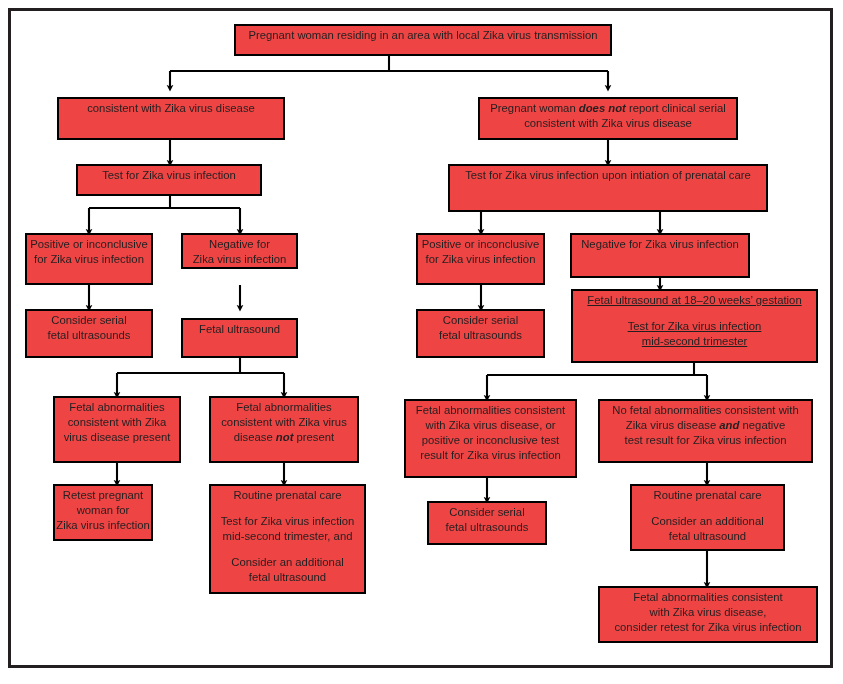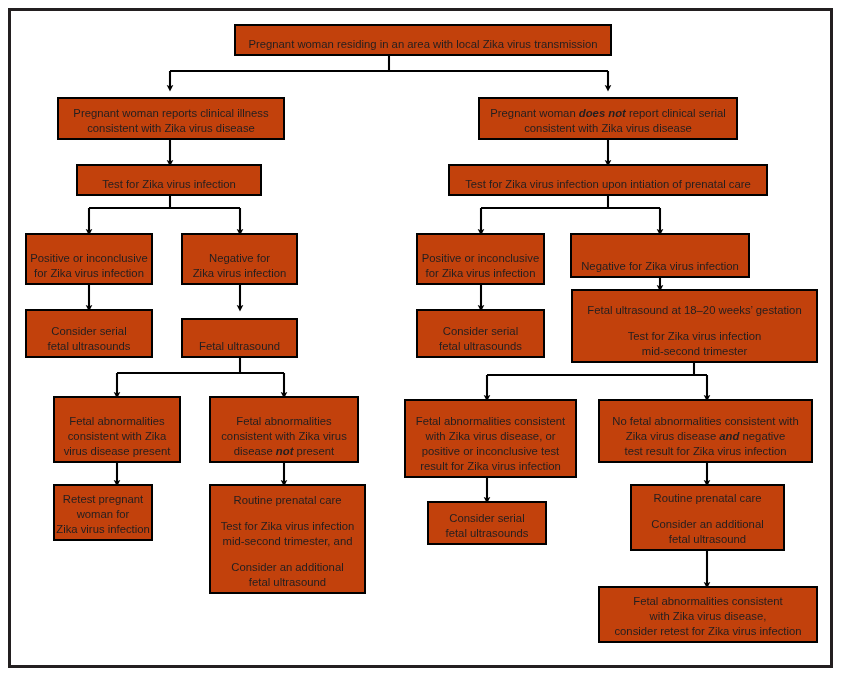--- a/index.html
+++ b/index.html
@@ -29,25 +29,25 @@
     left: 0;
     top: 0;
     width: 843px;
     height: 684px;
     pointer-events: none;
   }
   .node {
     position: absolute;
     box-sizing: border-box;
     border: 2px solid #000000;
-    background: #c2410c;
+    background: #ef4444;
     display: flex;
     flex-direction: column;
     align-items: center;
-    justify-content: flex-end;
+    justify-content: flex-start;
     text-align: center;
     color: #231f20;
     font-size: 11.3px;
     line-height: 1.32;
     padding: 2px 5px;
   }
   .node .ln { display: block; white-space: nowrap; }
   .node .para { display: block; }
   .node .para + .para { margin-top: 11px; }
   .node b { font-weight: bold; font-style: italic; }
@@ -114,34 +114,33 @@
 
       <path d="M707,551 L707,585" marker-end="url(#arrow)"></path>
     </g>
   </svg>
 
   <div class="node" style="left:234px; top:24px; width:378px; height:32px;">
     <span class="ln">Pregnant woman residing in an area with local Zika virus transmission</span>
   </div>
 
   <div class="node" style="left:57px; top:97px; width:228px; height:43px;">
-    <span class="ln">Pregnant woman reports clinical illness</span>
     <span class="ln">consistent with Zika virus disease</span>
   </div>
 
   <div class="node" style="left:76px; top:164px; width:186px; height:32px;">
     <span class="ln">Test for Zika virus infection</span>
   </div>
 
   <div class="node" style="left:25px; top:233px; width:128px; height:52px;">
     <span class="ln">Positive or inconclusive</span>
     <span class="ln">for Zika virus infection</span>
   </div>
 
-  <div class="node" style="left:181px; top:233px; width:117px; height:52px;">
+  <div class="node" style="left:181px; top:233px; width:117px; height:36px;">
     <span class="ln">Negative for</span>
     <span class="ln">Zika virus infection</span>
   </div>
 
   <div class="node" style="left:25px; top:309px; width:128px; height:49px;">
     <span class="ln">Consider serial</span>
     <span class="ln">fetal ultrasounds</span>
   </div>
 
   <div class="node" style="left:181px; top:318px; width:117px; height:40px;">
@@ -178,39 +177,39 @@
       <span class="ln">Consider an additional</span>
       <span class="ln">fetal ultrasound</span>
     </span>
   </div>
 
   <div class="node" style="left:478px; top:97px; width:260px; height:43px;">
     <span class="ln"><span>Pregnant woman </span><b>does not</b><span> report clinical serial</span></span>
     <span class="ln">consistent with Zika virus disease</span>
   </div>
 
-  <div class="node" style="left:448px; top:164px; width:320px; height:32px;">
+  <div class="node" style="left:448px; top:164px; width:320px; height:48px;">
     <span class="ln">Test for Zika virus infection upon intiation of prenatal care</span>
   </div>
 
   <div class="node" style="left:416px; top:233px; width:129px; height:52px;">
     <span class="ln">Positive or inconclusive</span>
     <span class="ln">for Zika virus infection</span>
   </div>
 
   <div class="node" style="left:570px; top:233px; width:180px; height:45px;">
     <span class="ln">Negative for Zika virus infection</span>
   </div>
 
   <div class="node" style="left:416px; top:309px; width:129px; height:49px;">
     <span class="ln">Consider serial</span>
     <span class="ln">fetal ultrasounds</span>
   </div>
 
-  <div class="node" style="left:571px; top:289px; width:247px; height:74px;">
+  <div class="node" style="left:571px; top:289px; width:247px; height:74px;text-decoration:underline;">
     <span class="para">
       <span class="ln">Fetal ultrasound at 18–20 weeks’ gestation</span>
     </span>
     <span class="para">
       <span class="ln">Test for Zika virus infection</span>
       <span class="ln">mid-second trimester</span>
     </span>
   </div>
 
   <div class="node" style="left:404px; top:399px; width:173px; height:79px;">

